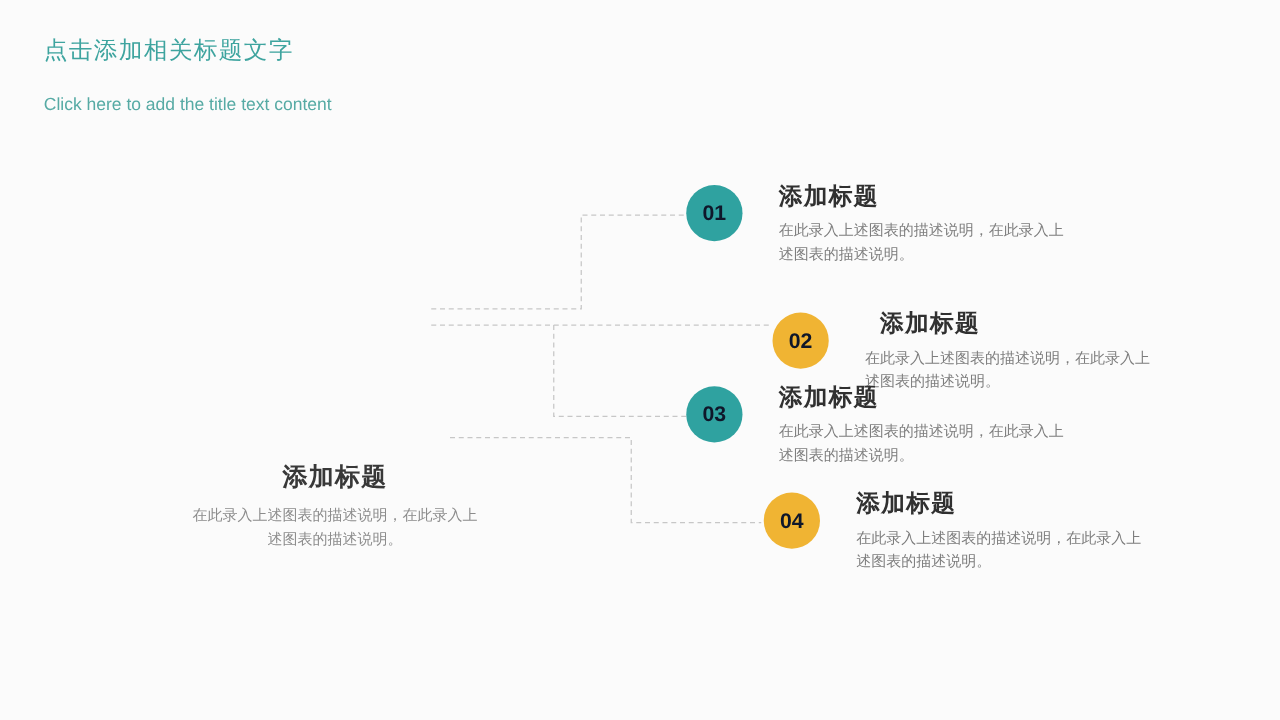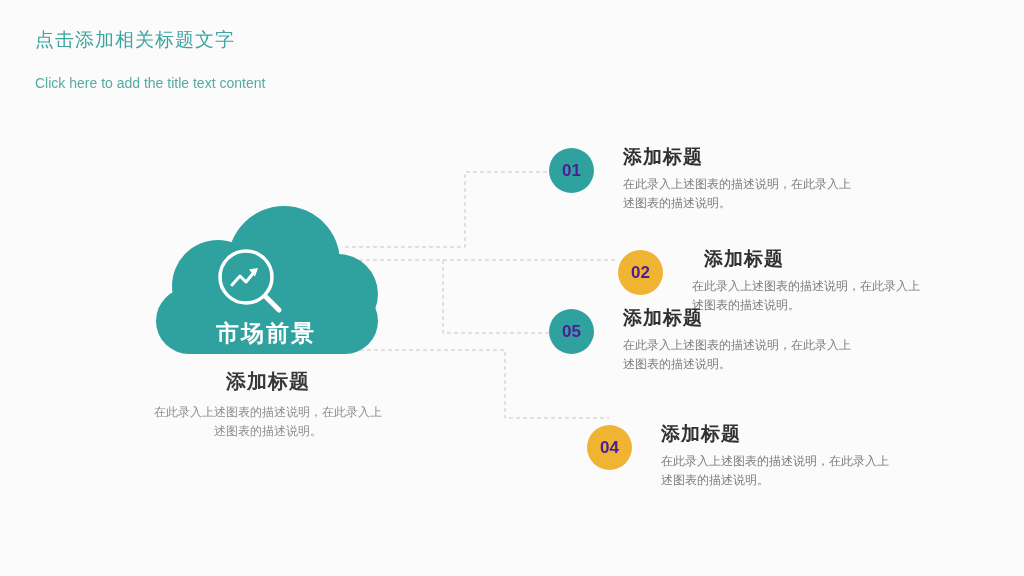--- a/index.html
+++ b/index.html
@@ -36,66 +36,51 @@
   .cloud-caption .caption-heading{font-size:20px;font-weight:bold;color:#383838;letter-spacing:1px;}
   .cloud-caption .caption-desc{
     margin:8px auto 0;width:232px;font-size:12px;color:#8c8c8c;line-height:1.6;
   }
 
   
   .item{position:absolute;display:flex;align-items:flex-start;}
   .num{
     width:45px;height:45px;border-radius:50%;
     display:flex;align-items:center;justify-content:center;
-    color:#4c1d95;font-size:17px;font-weight:bold;flex:0 0 45px;
+    color:#0f172a;font-size:17px;font-weight:bold;flex:0 0 45px;
   }
   .num.teal{background:#2fa2a0;}
   .num.yellow{background:#f0b433;}
   .item-text{margin-left:29px;width:232px;}
   .item-heading{font-size:19px;font-weight:bold;color:#303030;letter-spacing:1px;margin-top:-4px;}
   .item-heading.indent{margin-left:12px;}
   .item-desc{margin-top:5px;font-size:12px;color:#7d7d7d;line-height:1.55;}
 
   .item-1{left:549px;top:148px;}
   .item-2{left:618px;top:234px;margin-top:16px;}
   .item-3{left:549px;top:309px;}
-  .item-4{left:587px;top:394px;margin-top:31px;}
+  .item-4{left:611px;top:394px;}
 </style>
 </head>
 <body>
 
 <div class="slide">
 
   <svg class="connectors" width="1024" height="576" viewBox="0 0 1024 576" aria-hidden="true">
     <path d="M345,247 H465 V172 H549"></path>
     <path d="M345,260 H616"></path>
     <path d="M443,260 V333 H549"></path>
     <path d="M360,350 H505 V418 H609"></path>
   </svg>
 
   <header class="header">
     <div class="title">点击添加相关标题文字</div>
     <div class="subtitle">Click here to add the title text content</div>
   </header>
 
-  <div class="cloud">
-    <svg class="cloud-svg" width="240" height="160" viewBox="0 0 240 160" aria-hidden="true">
-      <rect class="fill" x="10" y="86" width="222" height="66" rx="33"></rect>
-      <circle class="fill" cx="72" cy="84" r="46"></circle>
-      <circle class="fill" cx="138" cy="60" r="56"></circle>
-      <circle class="fill" cx="192" cy="92" r="40"></circle>
-    </svg>
-    <svg class="cloud-icon" width="80" height="80" viewBox="-40 -40 80 80" aria-hidden="true">
-      <circle class="stroke" cx="0" cy="0" r="26" stroke-width="3.5"></circle>
-      <line class="stroke" x1="19" y1="19" x2="33" y2="33" stroke-width="5" stroke-linecap="round"></line>
-      <polyline class="stroke" points="-14,8 -6,-1 0,5 9,-6" stroke-width="3" stroke-linecap="round" stroke-linejoin="round"></polyline>
-      <polygon points="12,-9 3,-7.5 9,-0.5" fill="#ffffff"></polygon>
-    </svg>
-    <div class="cloud-label">市场前景</div>
-  </div>
 
   <div class="cloud-caption">
     <div class="caption-heading">添加标题</div>
     <div class="caption-desc">在此录入上述图表的描述说明，在此录入上述图表的描述说明。</div>
   </div>
 
   <div class="item item-1">
     <div class="num teal">01</div>
     <div class="item-text">
       <div class="item-heading">添加标题</div>
@@ -105,21 +90,21 @@
 
   <div class="item item-2">
     <div class="num yellow">02</div>
     <div class="item-text">
       <div class="item-heading indent">添加标题</div>
       <div class="item-desc">在此录入上述图表的描述说明，在此录入上述图表的描述说明。</div>
     </div>
   </div>
 
   <div class="item item-3">
-    <div class="num teal">05</div>
+    <div class="num teal">03</div>
     <div class="item-text">
       <div class="item-heading">添加标题</div>
       <div class="item-desc">在此录入上述图表的描述说明，在此录入上述图表的描述说明。</div>
     </div>
   </div>
 
   <div class="item item-4">
     <div class="num yellow">04</div>
     <div class="item-text">
       <div class="item-heading">添加标题</div>

